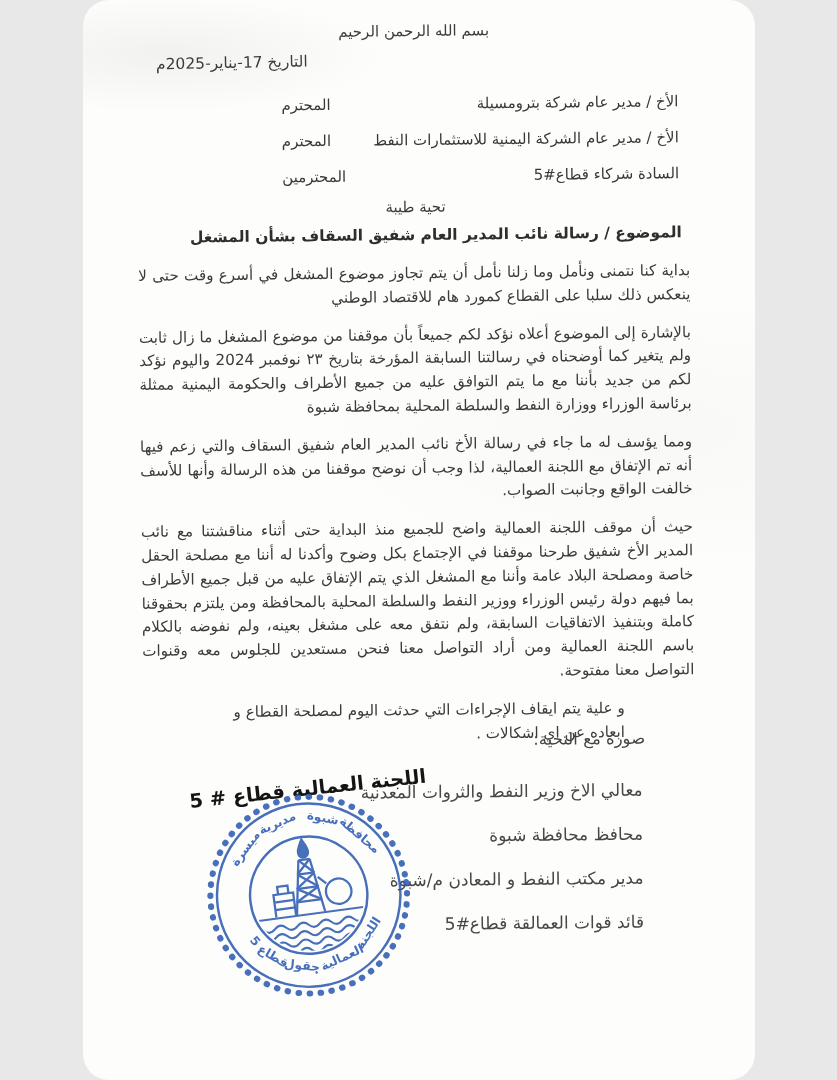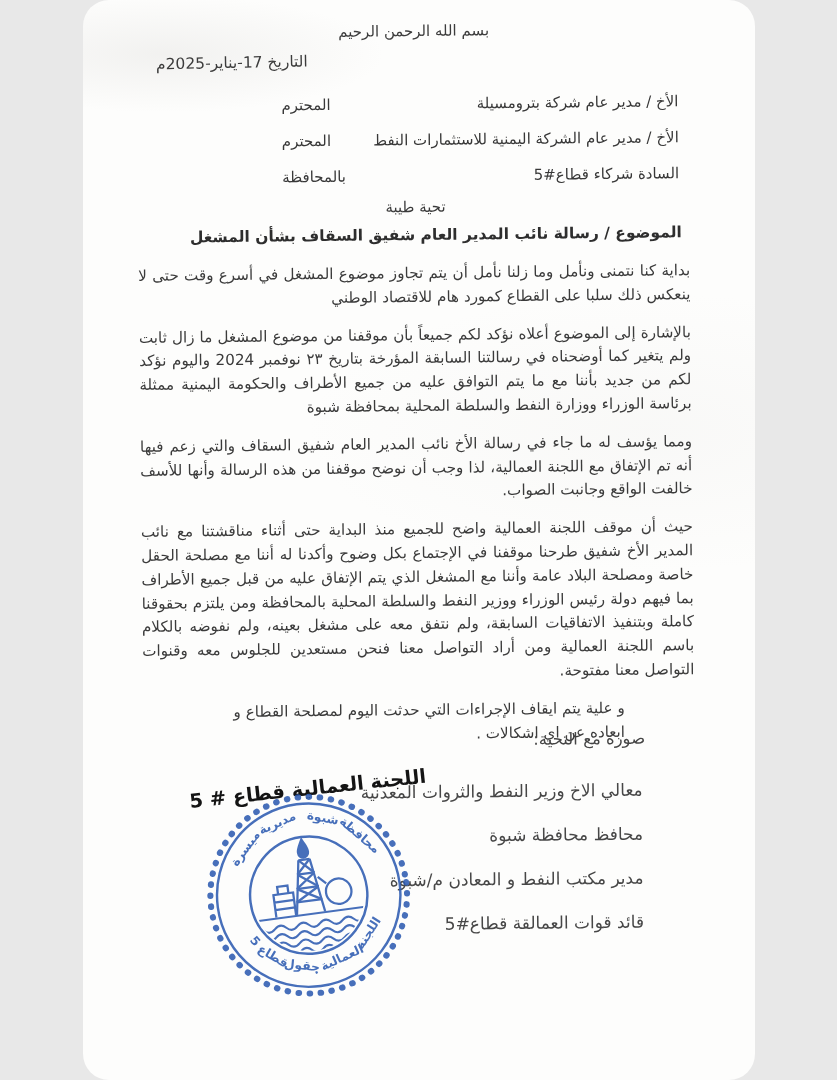--- a/index.html
+++ b/index.html
@@ -104,21 +104,21 @@
       <div class="addressee-row">
         <span class="addressee-name">الأخ / مدير عام شركة بترومسيلة</span>
         <span class="addressee-honorific">المحترم</span>
       </div>
       <div class="addressee-row">
         <span class="addressee-name">الأخ / مدير عام الشركة اليمنية للاستثمارات النفط</span>
         <span class="addressee-honorific">المحترم</span>
       </div>
       <div class="addressee-row">
         <span class="addressee-name">السادة شركاء قطاع#5</span>
-        <span class="addressee-honorific">بالمحافظة</span>
+        <span class="addressee-honorific">المحترمين</span>
       </div>
     </div>
 
     <div class="greeting">تحية طيبة</div>
 
     <div class="subject">الموضوع / رسالة نائب المدير العام شفيق السقاف بشأن المشغل</div>
 
     <div class="body-text">
       <p>بداية كنا نتمنى ونأمل وما زلنا نأمل أن يتم تجاوز موضوع المشغل في أسرع وقت حتى لا ينعكس ذلك سلبا على القطاع كمورد هام للاقتصاد الوطني</p>
       <p>بالإشارة إلى الموضوع أعلاه نؤكد لكم جميعاً بأن موقفنا من موضوع المشغل ما زال ثابت ولم يتغير كما أوضحناه في رسالتنا السابقة المؤرخة بتاريخ ٢٣ نوفمبر 2024 واليوم نؤكد لكم من جديد بأننا مع ما يتم التوافق عليه من جميع الأطراف والحكومة اليمنية ممثلة برئاسة الوزراء ووزارة النفط والسلطة المحلية بمحافظة شبوة</p>

